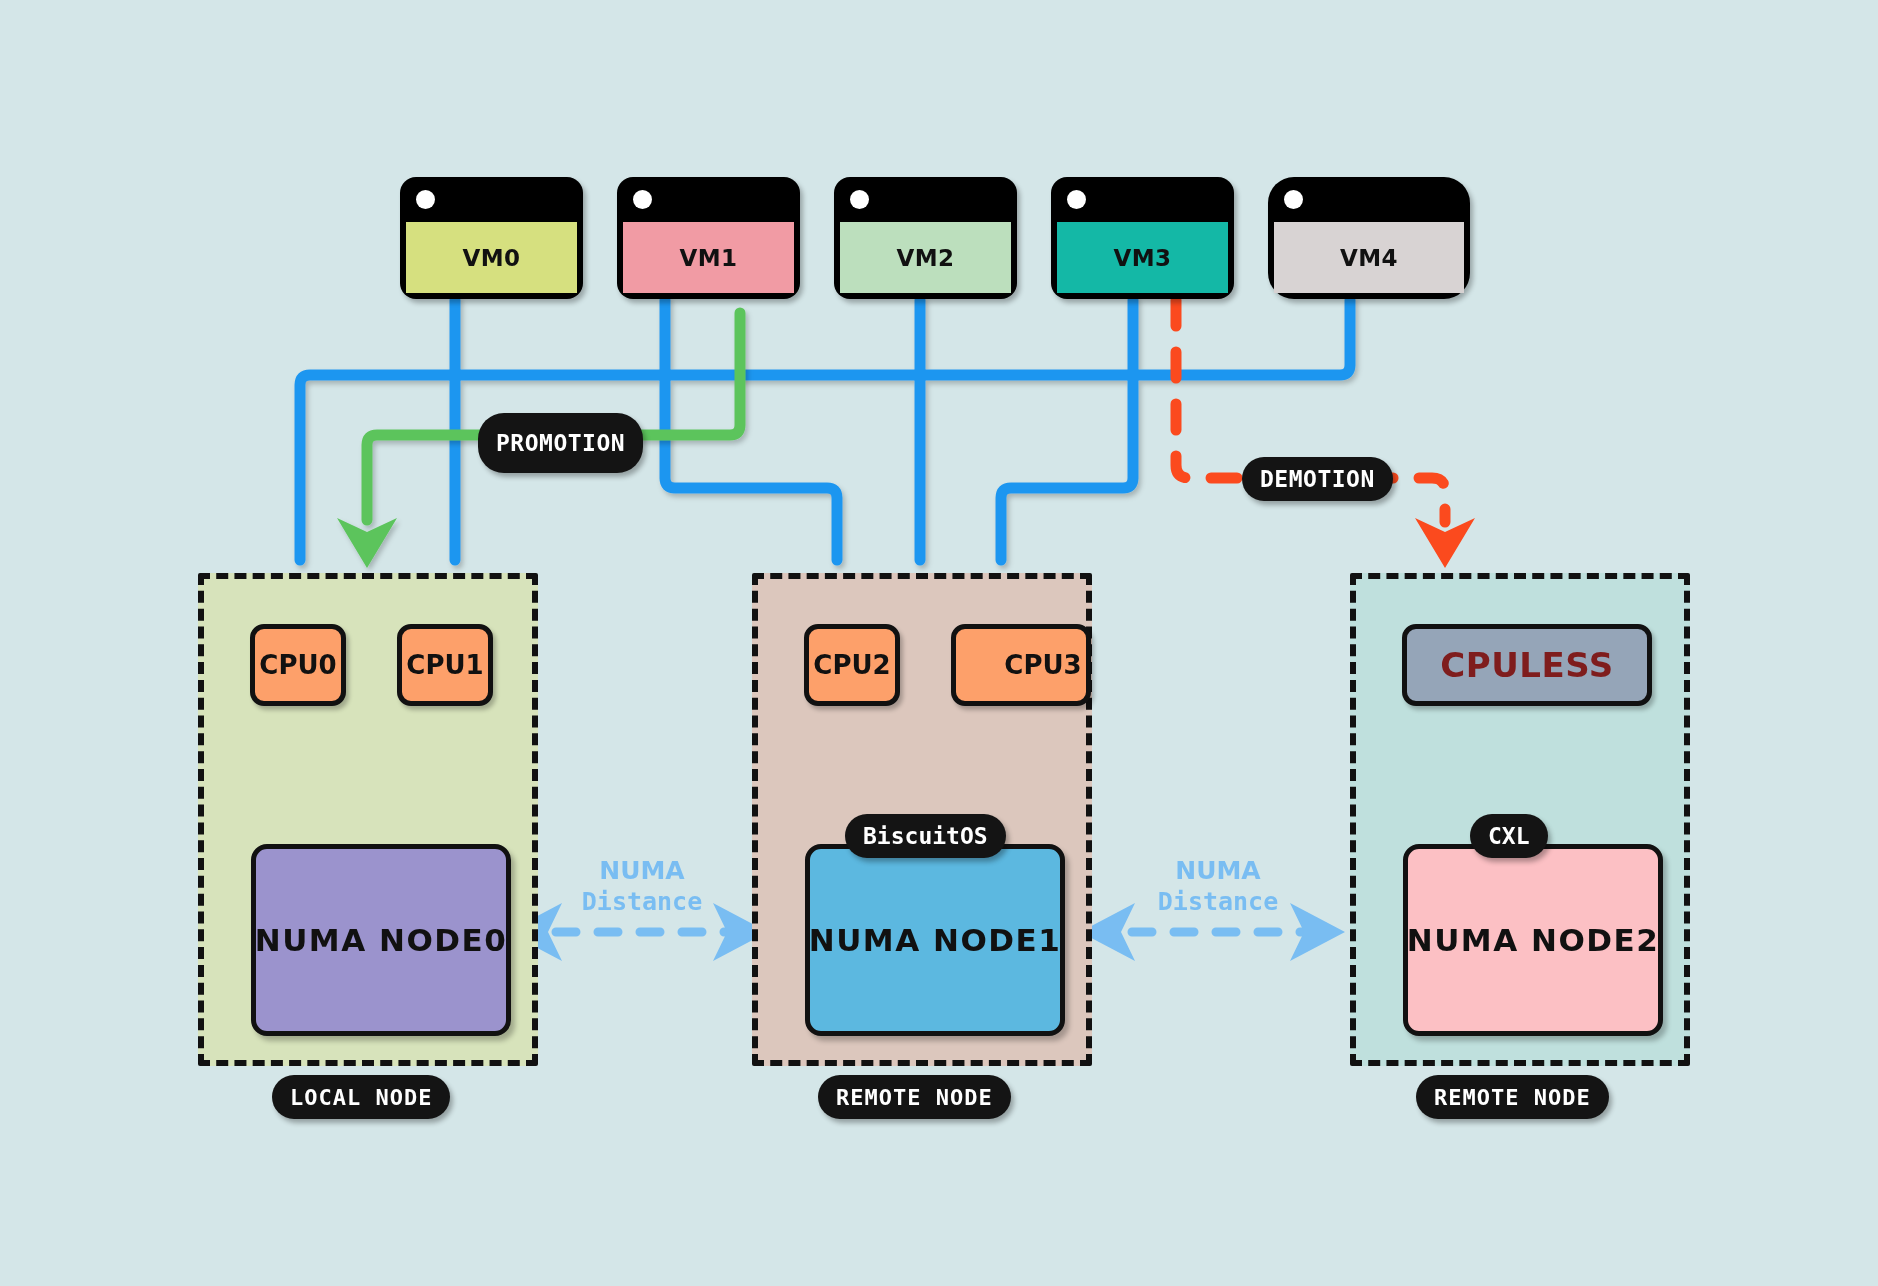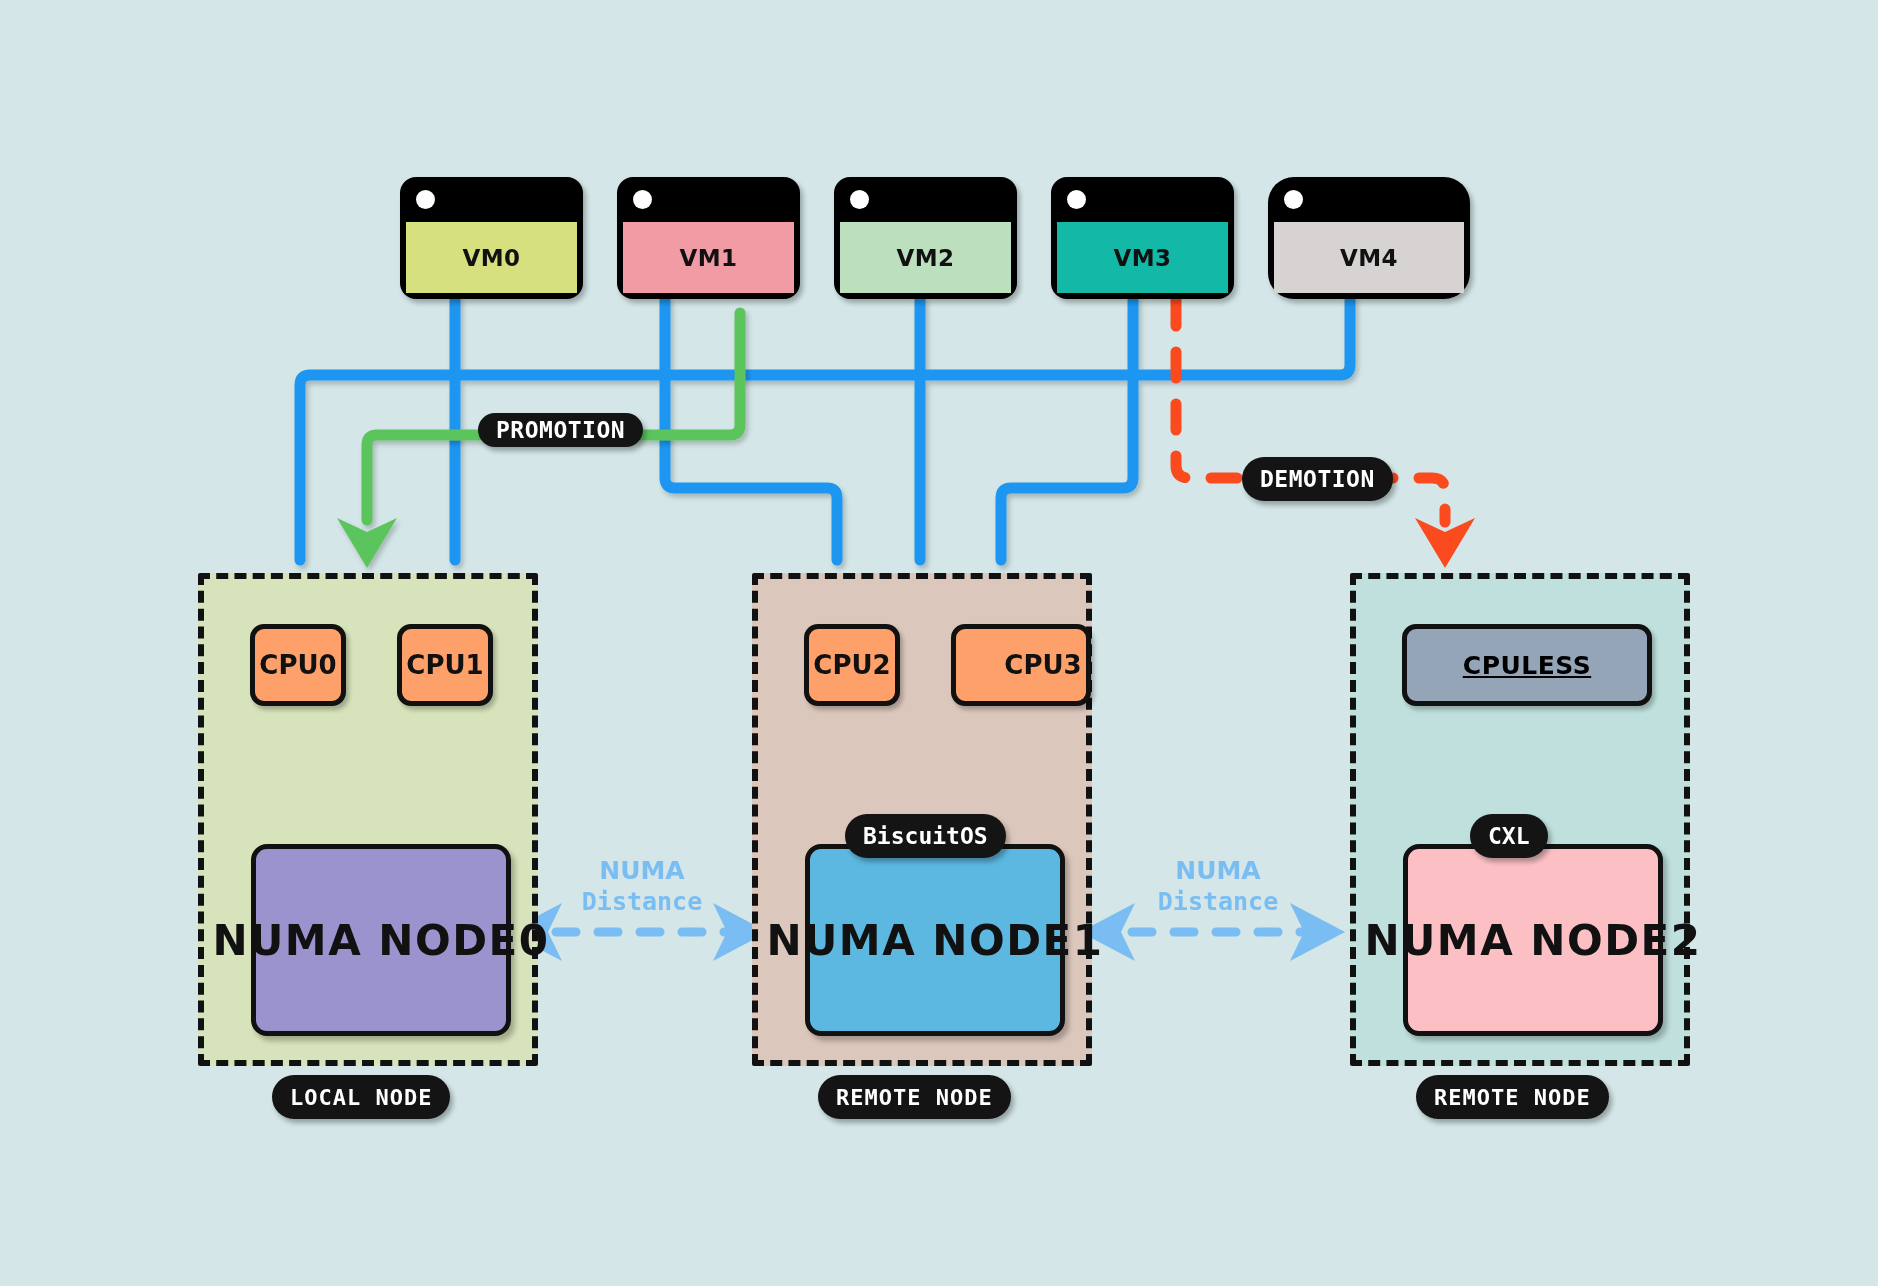--- a/index.html
+++ b/index.html
@@ -19,27 +19,27 @@
 
   
   .node-group{position:absolute;border:6px dashed #111;border-radius:2px;}
   .cpu{position:absolute;border:5px solid #111;border-radius:14px;background:#fda06a;
       display:flex;align-items:center;justify-content:center;
       box-shadow:3px 4px 4px rgba(0,0,0,.25);}
   .cpu span{font-family:"DejaVu Sans",sans-serif;font-weight:bold;font-size:26px;color:#111;}
   .mem{position:absolute;border:5px solid #111;border-radius:16px;
       display:flex;align-items:center;justify-content:center;
       box-shadow:4px 5px 5px rgba(0,0,0,.25);}
-  .mem span{font-family:"DejaVu Sans",sans-serif;font-weight:bold;font-size:42px;color:#111;
+  .mem span{font-family:"DejaVu Sans",sans-serif;font-weight:bold;font-size:31px;color:#111;
       letter-spacing:1.5px;white-space:nowrap;}
   .cpuless{position:absolute;border:5px solid #111;border-radius:14px;background:#95a5b8;
       display:flex;align-items:center;justify-content:center;
       box-shadow:3px 4px 4px rgba(0,0,0,.25);}
-  .cpuless span{font-family:"DejaVu Sans",sans-serif;font-weight:bold;font-size:25px;color:#000000;
-      letter-spacing:.5px;text-decoration:underline;}
+  .cpuless span{font-family:"DejaVu Sans",sans-serif;font-weight:bold;font-size:34px;color:#7f1d1d;
+      letter-spacing:.5px;}
 
   
   .pill{position:absolute;background:#141414;border-radius:26px;
       display:flex;align-items:center;justify-content:center;
       box-shadow:3px 4px 5px rgba(0,0,0,.3);padding:0 18px;white-space:nowrap;}
   .pill span{font-family:"DejaVu Sans Mono","Liberation Mono",monospace;font-weight:bold;
       color:#fff;}
 
   
   .dist{position:absolute;text-align:center;line-height:1.25;color:#79bdf2;}
@@ -170,21 +170,21 @@
       <span>NUMA NODE2</span>
     </div>
   </div>
   <div class="pill" style="left:1470px;top:814px;height:44px;">
     <span style="font-size:23px;">CXL</span>
   </div>
   <div class="pill" style="left:1416px;top:1075px;height:44px;">
     <span style="font-size:22px;letter-spacing:1px;">REMOTE NODE</span>
   </div>
 
-  <div class="pill" style="left:478px;top:413px;height:34px;">
+  <div class="pill" style="left:478px;top:413px;height:60px;">
     <span style="font-size:23px;letter-spacing:.5px;">PROMOTION</span>
   </div>
 
   <div class="pill" style="left:1242px;top:457px;height:44px;">
     <span style="font-size:23px;letter-spacing:.5px;">DEMOTION</span>
   </div>
 
   <div class="dist" style="left:562px;top:855px;width:160px;">
     <span class="l1">NUMA</span>
     <span class="l2">Distance</span>

